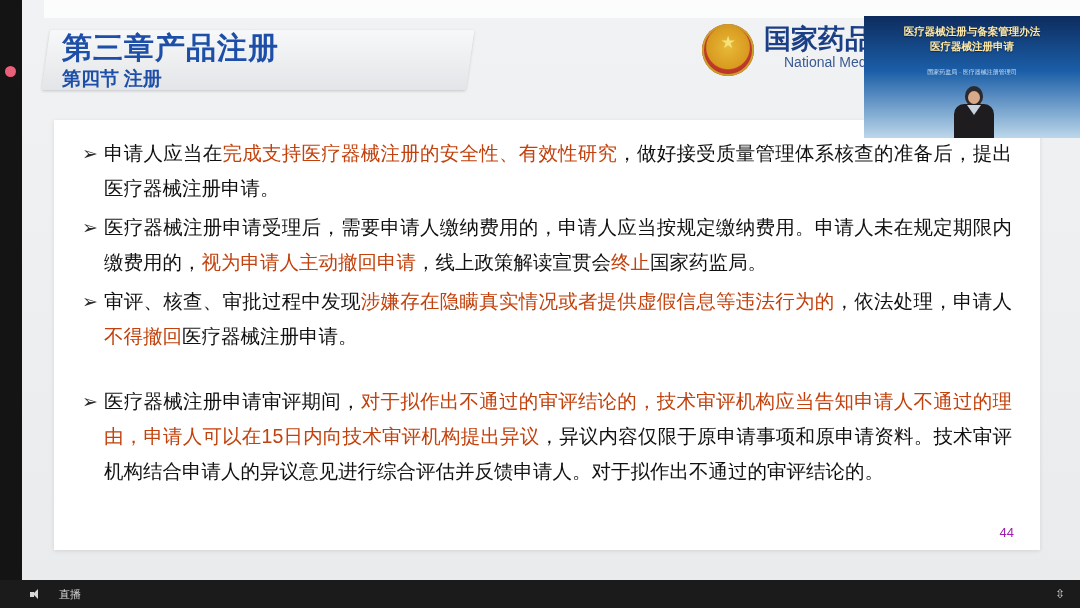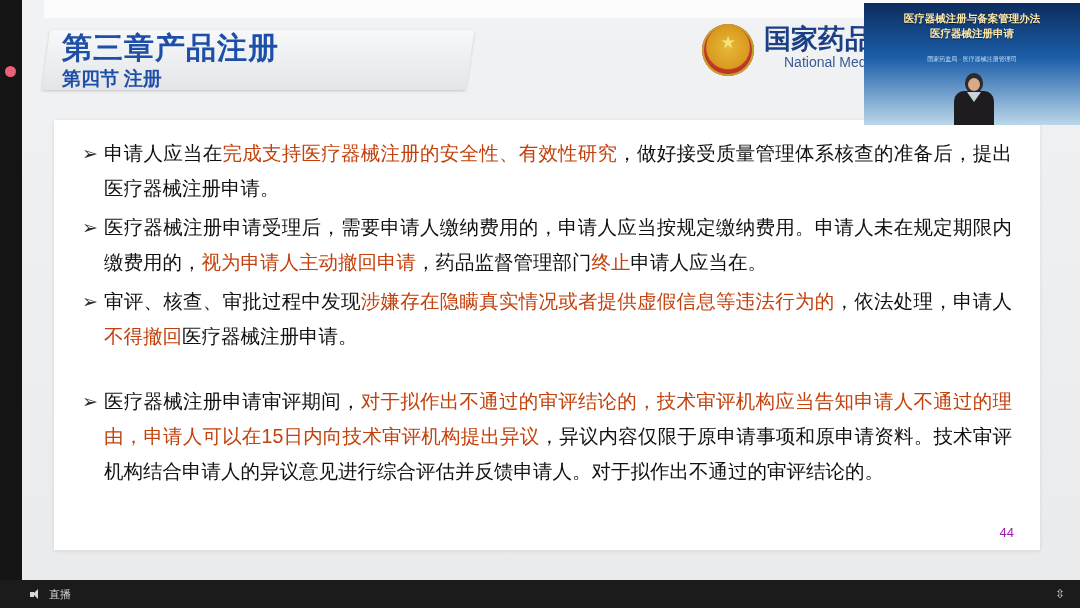--- a/index.html
+++ b/index.html
@@ -151,21 +151,21 @@
   .spacer { height: 26px; }
   .page-no {
     position: absolute;
     right: 26px; bottom: 10px;
     font-size: 13px;
     color: #a21caf;
   }
   
   .pip {
     position: absolute;
-    right: 0; top: 3px;
+    right: 0; top: 16px;
     width: 216px; height: 122px;
     background: linear-gradient(180deg,#0d2c5e 0%,#1b5ea8 45%,#bcd7ea 100%);
     overflow: hidden;
   }
   .pip-title {
     position: absolute;
     left: 0; right: 0; top: 8px;
     text-align: center;
     color: #ffe9a8;
     font-size: 10.5px;
@@ -219,21 +219,21 @@
     position: absolute;
     left: 0; bottom: 0;
     width: 1080px; height: 28px;
     background: #1b1b1b;
     display: flex;
     align-items: center;
   }
   .bb-left {
     display: flex;
     align-items: center;
-    gap: 6px;
+    gap: 16px;
     margin-left: 30px;
   }
   .bb-label {
     color: #d8d8d8;
     font-size: 11px;
   }
   .speaker-icon {
     width: 13px; height: 13px;
     position: relative;
     display: inline-block;
@@ -303,21 +303,21 @@
         <div class="bullet">
           <div class="bullet-mark">➢</div>
           <div class="bullet-text">
             <span>申请人应当在</span><span class="hl">完成支持医疗器械注册的安全性、有效性研究</span><span>，做好接受质量管理体系核查的准备后，提出医疗器械注册申请。</span>
           </div>
         </div>
 
         <div class="bullet">
           <div class="bullet-mark">➢</div>
           <div class="bullet-text">
-            <span>医疗器械注册申请受理后，需要申请人缴纳费用的，申请人应当按规定缴纳费用。申请人未在规定期限内缴费用的，</span><span class="hl">视为申请人主动撤回申请</span><span>，药品监督管理部门</span><span class="hl">终止</span><span>申请人应当在。</span>
+            <span>医疗器械注册申请受理后，需要申请人缴纳费用的，申请人应当按规定缴纳费用。申请人未在规定期限内缴费用的，</span><span class="hl">视为申请人主动撤回申请</span><span>，线上政策解读宣贯会</span><span class="hl">终止</span><span>国家药监局。</span>
           </div>
         </div>
 
         <div class="bullet">
           <div class="bullet-mark">➢</div>
           <div class="bullet-text">
             <span>审评、核查、审批过程中发现</span><span class="hl">涉嫌存在隐瞒真实情况或者提供虚假信息等违法行为的</span><span>，依法处理，申请人</span><span class="hl">不得撤回</span><span>医疗器械注册申请。</span>
           </div>
         </div>
 

